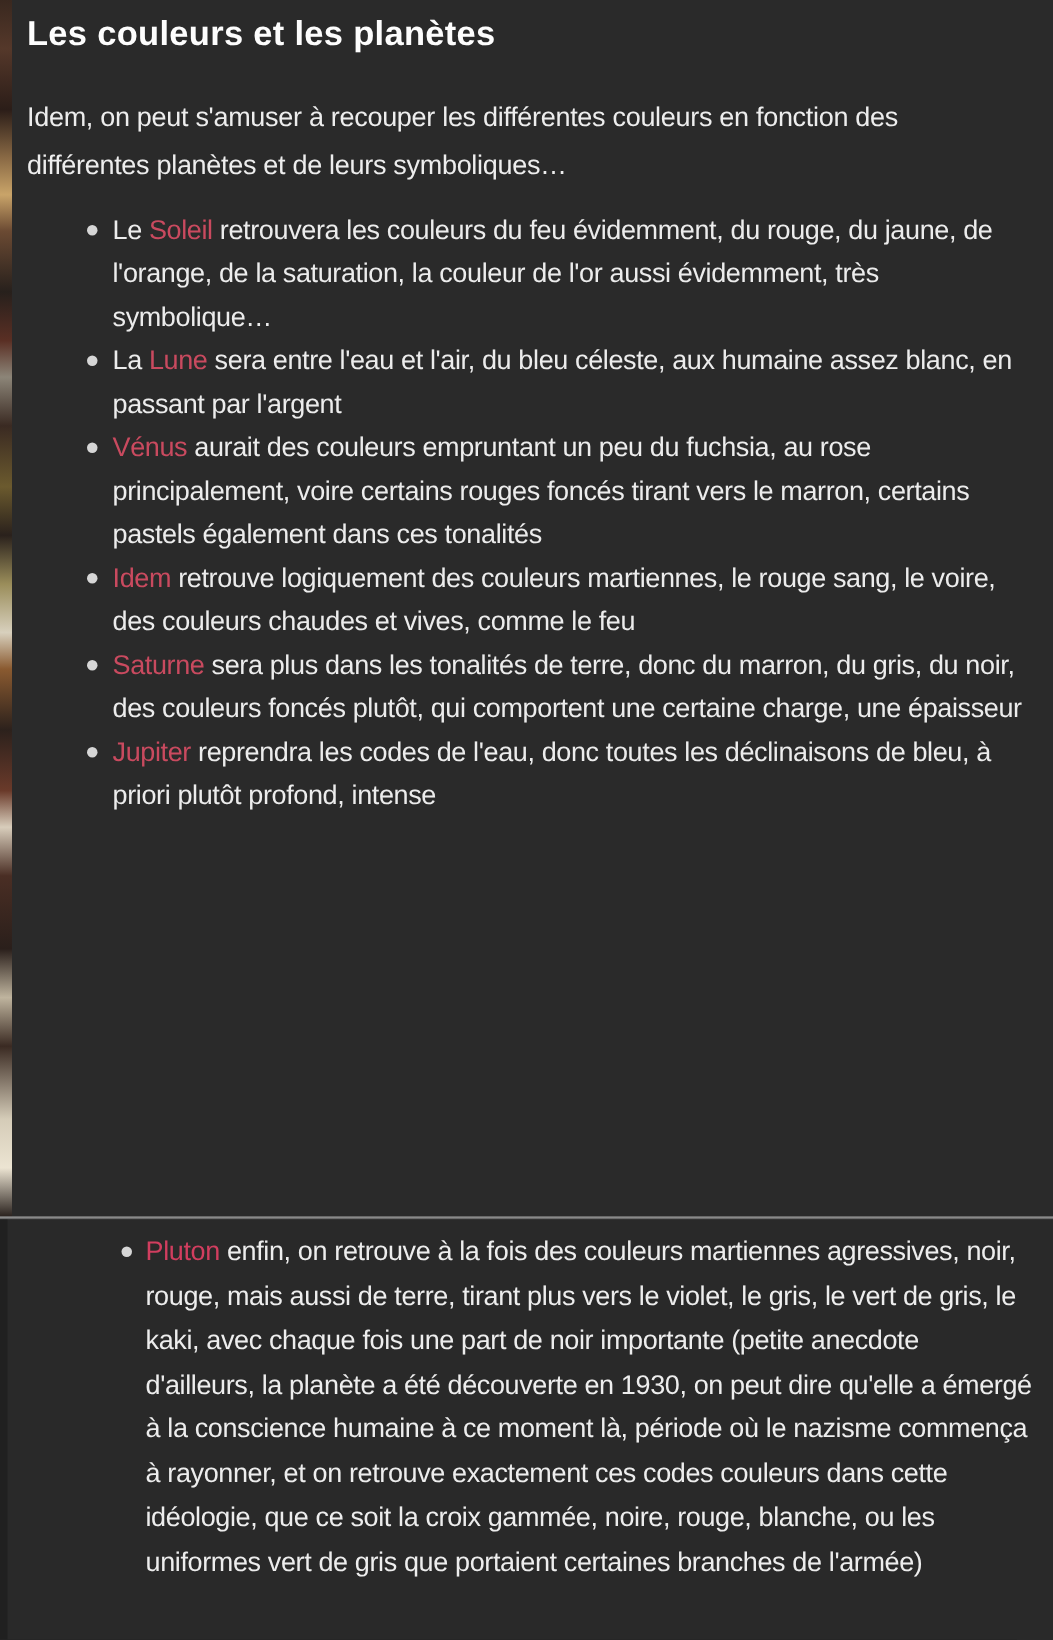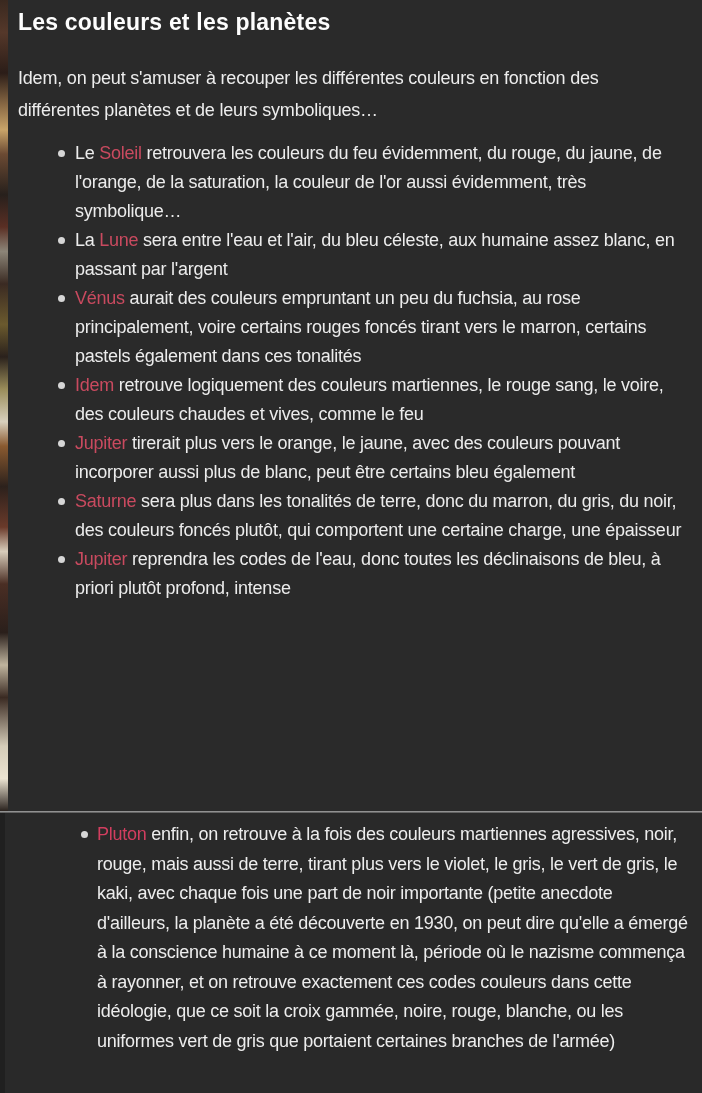--- a/index.html
+++ b/index.html
@@ -132,21 +132,20 @@
   <div class="top-section">
     <div class="bg-edge"></div>
     <div class="content">
       <h2 class="title">Les couleurs et les planètes</h2>
       <p class="intro">Idem, on peut s'amuser à recouper les différentes couleurs en fonction des différentes planètes et de leurs symboliques…</p>
       <ul class="planets">
           <li><span>Le </span><a class="planet">Soleil</a><span> retrouvera les couleurs du feu évidemment, du rouge, du jaune, de l'orange, de la saturation, la couleur de l'or aussi évidemment, très symbolique…</span></li>
           <li><span>La </span><a class="planet">Lune</a><span> sera entre l'eau et l'air, du bleu céleste, aux humaine assez blanc, en passant par l'argent</span></li>
           <li><span></span><a class="planet">Vénus</a><span> aurait des couleurs empruntant un peu du fuchsia, au rose principalement, voire certains rouges foncés tirant vers le marron, certains pastels également dans ces tonalités</span></li>
           <li><span></span><a class="planet">Idem</a><span> retrouve logiquement des couleurs martiennes, le rouge sang, le voire, des couleurs chaudes et vives, comme le feu</span></li>
-          <li><span></span><a class="planet">Jupiter</a><span> tirerait plus vers le orange, le jaune, avec des couleurs pouvant incorporer aussi plus de blanc, peut être certains bleu également</span></li>
           <li><span></span><a class="planet">Saturne</a><span> sera plus dans les tonalités de terre, donc du marron, du gris, du noir, des couleurs foncés plutôt, qui comportent une certaine charge, une épaisseur</span></li>
           <li><span></span><a class="planet">Jupiter</a><span> reprendra les codes de l'eau, donc toutes les déclinaisons de bleu, à priori plutôt profond, intense</span></li>
         </ul>
     </div>
   </div>
 
   <div class="seam"></div>
 
   <div class="bottom-section">
     <div class="dark-edge"></div>

